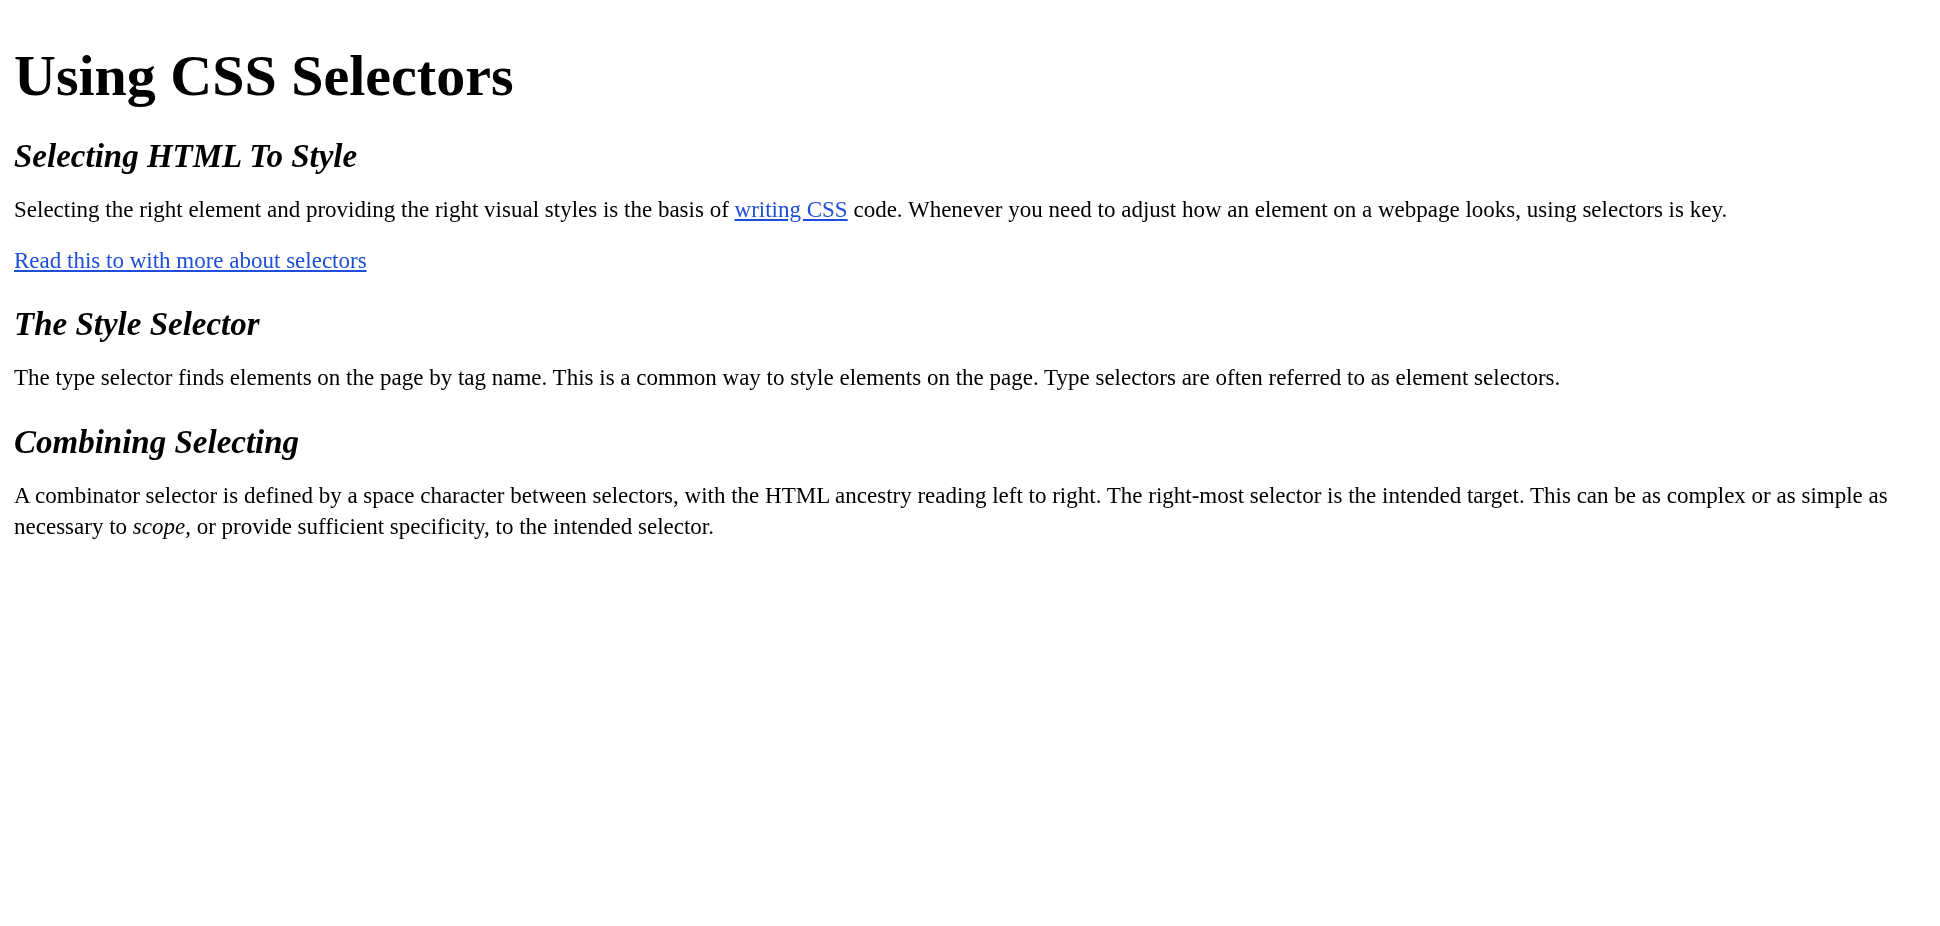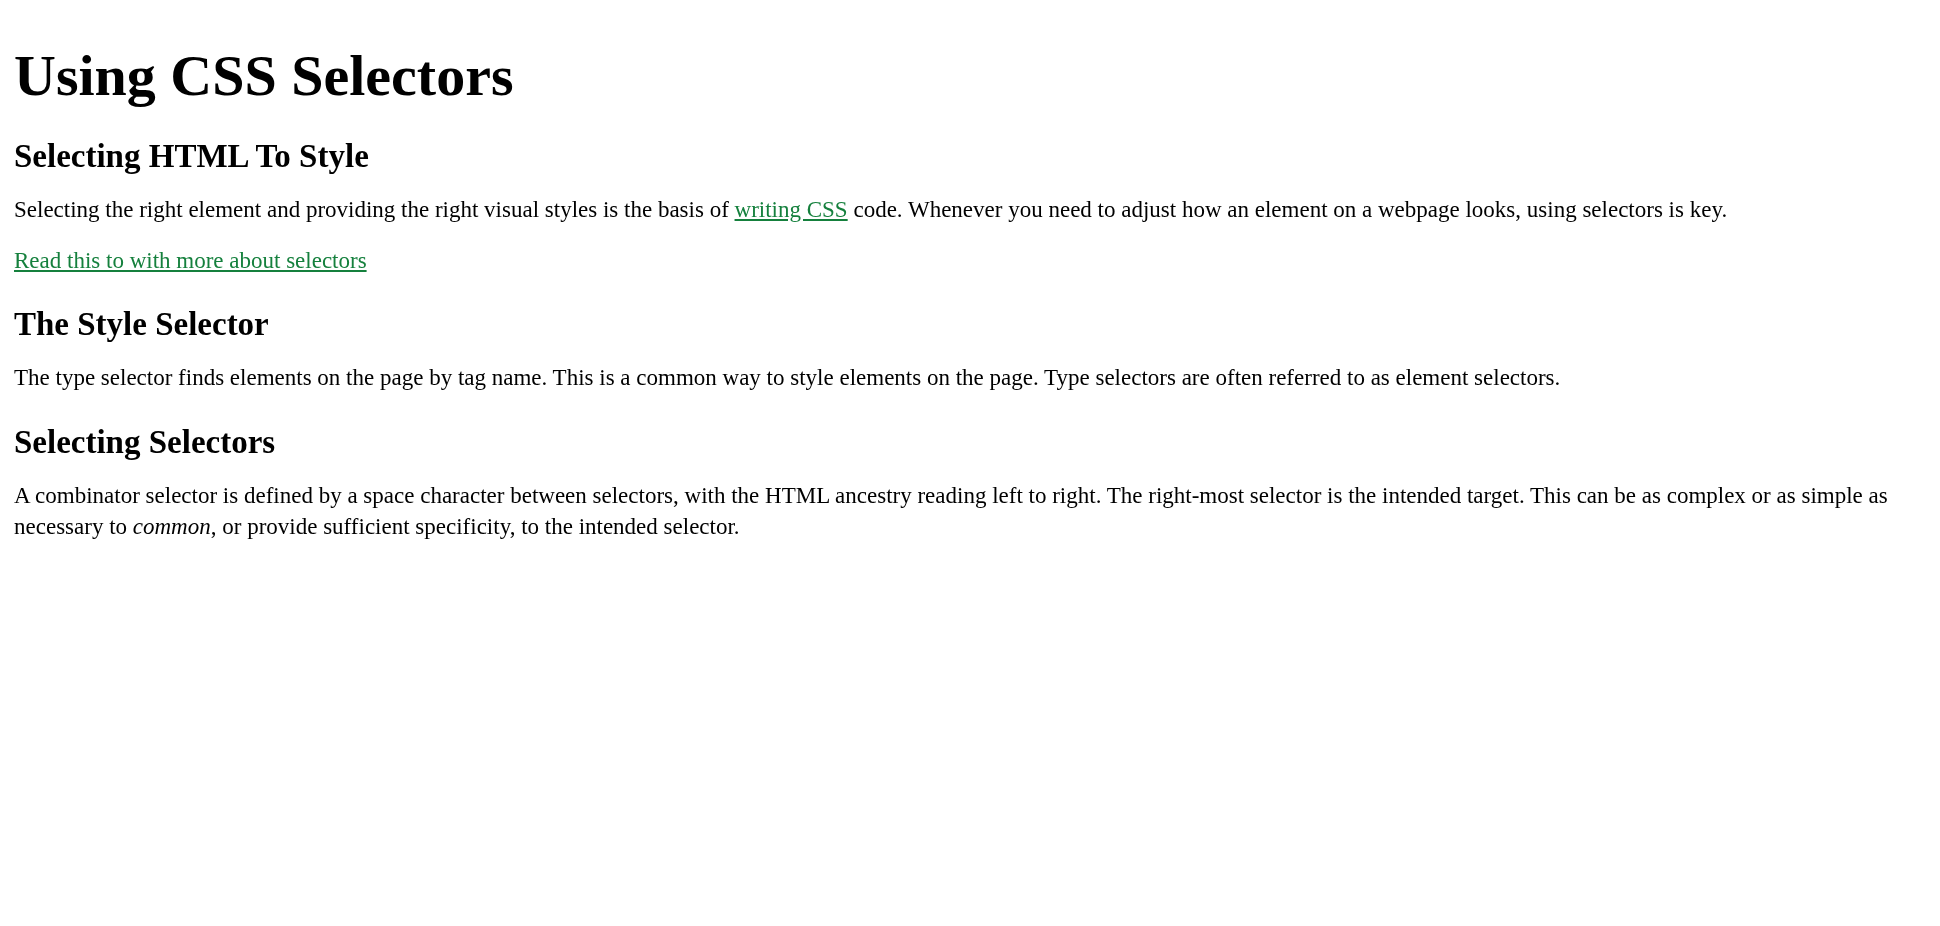--- a/index.html
+++ b/index.html
@@ -16,26 +16,27 @@
       font-size: 58px;
       font-weight: bold;
       margin: 32px 0 24px 0;
       line-height: 1.1;
     }
     h2 {
       font-size: 33px;
       font-weight: bold;
       margin: 30px 0 20px 0;
       line-height: 1.1;
+      font-style: italic;
     }
     p {
       margin: 20px 0;
     }
     a {
-      color: #15803d;
+      color: #1d4ed8;
       text-decoration: underline;
     }
     em {
       font-style: italic;
     }
   </style>
 </head>
 <body>
 
 <h1>Using CSS Selectors</h1>
@@ -47,17 +48,17 @@
 </p>
 
 <p>
   <a href="#">Read this to with more about selectors</a>
 </p>
 
 <h2>The Style Selector</h2>
 
 <p>The type selector finds elements on the page by tag name. This is a common way to style elements on the page. Type selectors are often referred to as element selectors.</p>
 
-<h2>Selecting Selectors</h2>
+<h2>Combining Selecting</h2>
 
 <p>
-  <span>A combinator selector is defined by a space character between selectors, with the HTML ancestry reading left to right. The right-most selector is the intended target. This can be as complex or as simple as necessary to </span><em>common</em><span>, or provide sufficient specificity, to the intended selector.</span>
+  <span>A combinator selector is defined by a space character between selectors, with the HTML ancestry reading left to right. The right-most selector is the intended target. This can be as complex or as simple as necessary to </span><em>scope</em><span>, or provide sufficient specificity, to the intended selector.</span>
 </p>
 
 </body></html>

